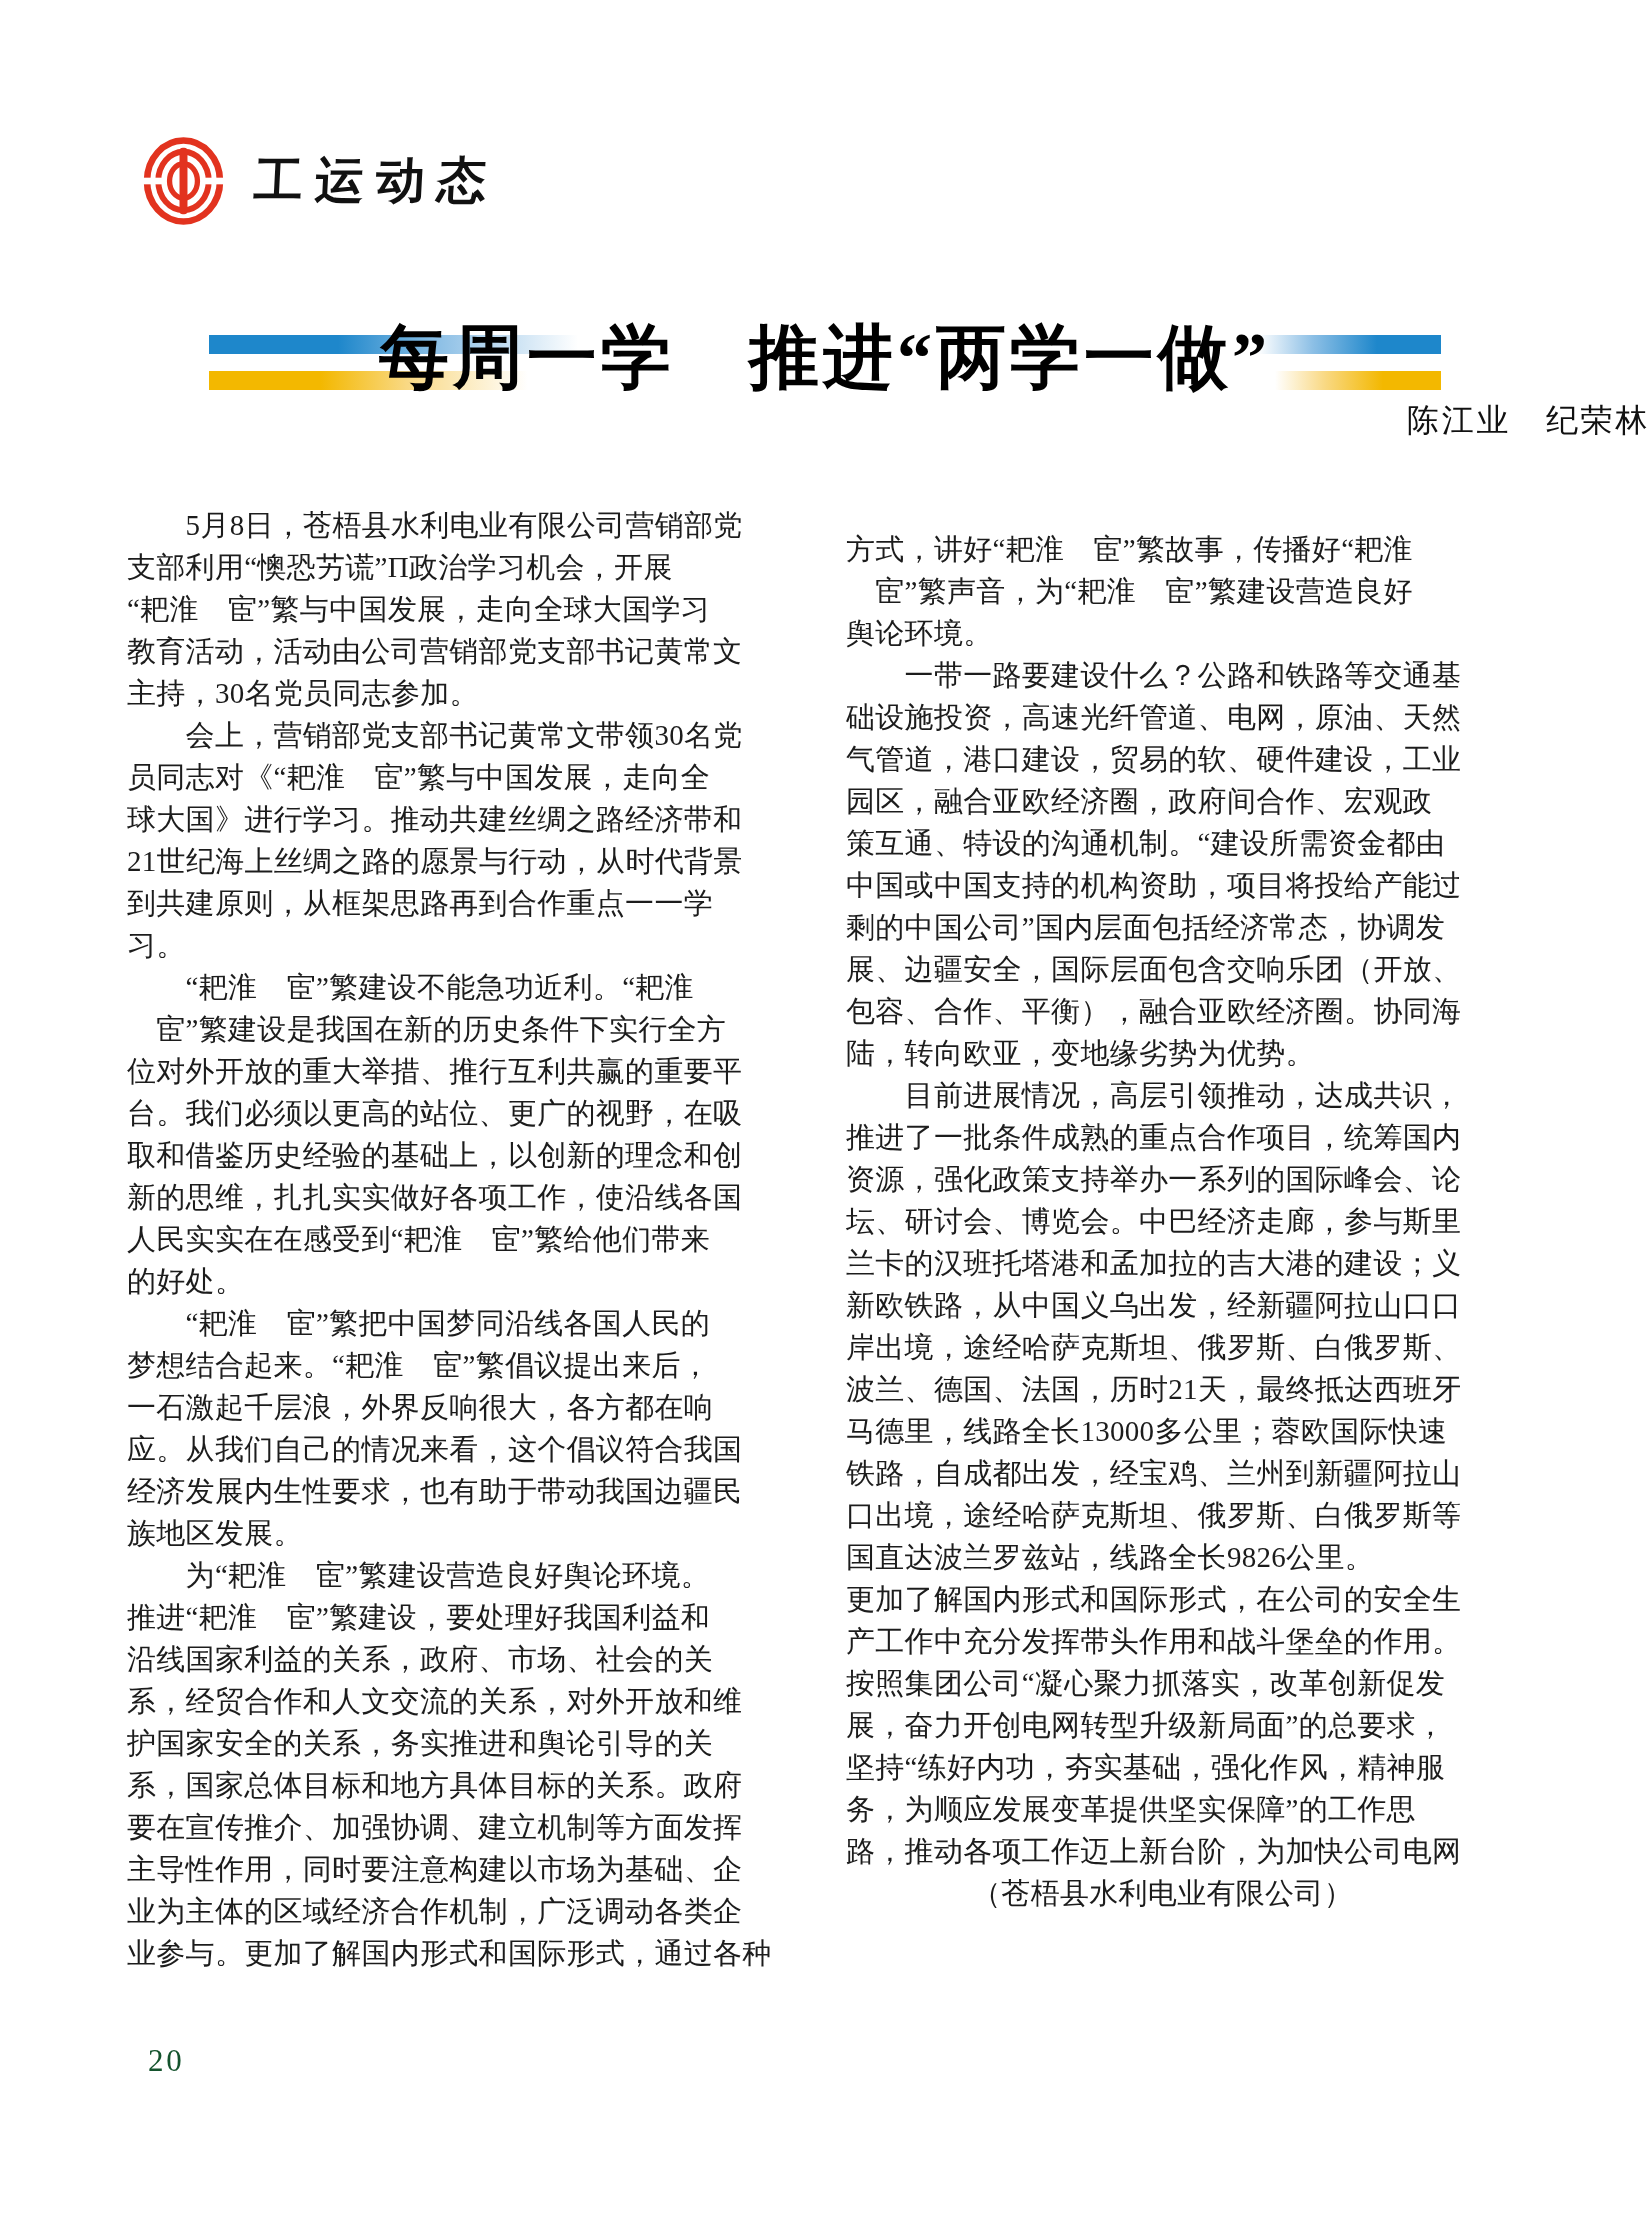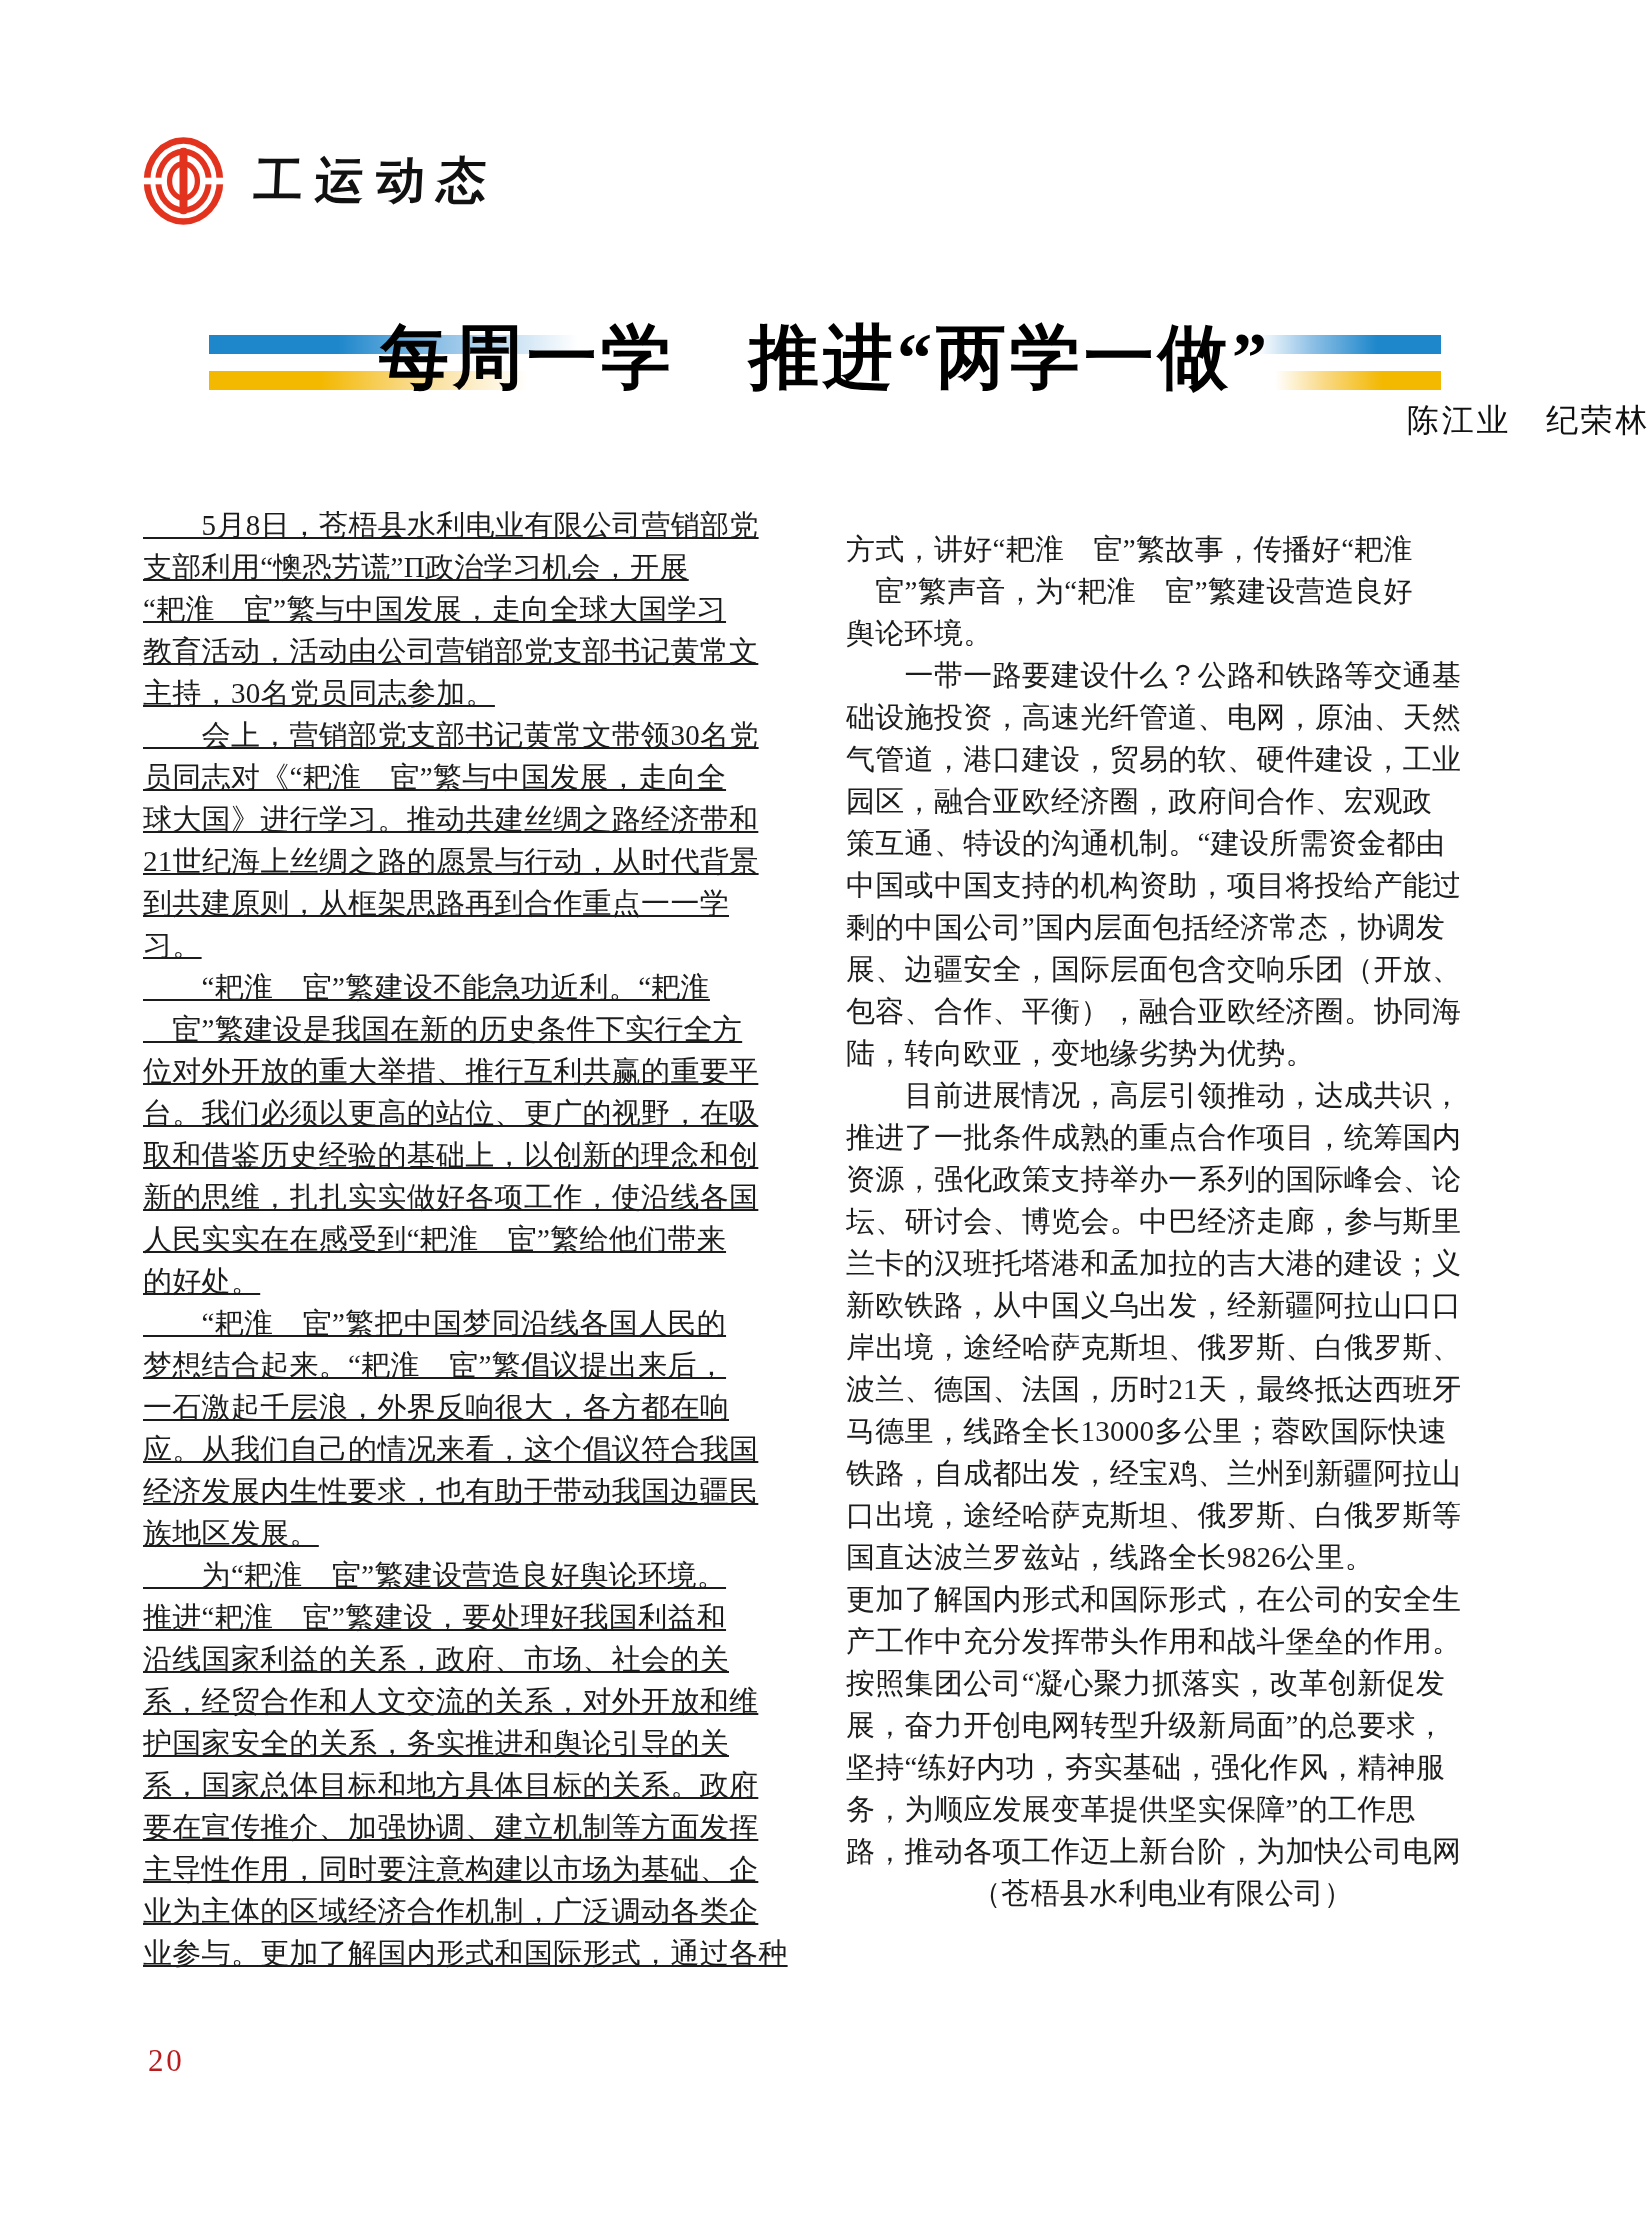--- a/index.html
+++ b/index.html
@@ -34,29 +34,29 @@
     text-align:center;font-size:70px;font-weight:700;
     letter-spacing:4px;color:#000;margin:0;white-space:nowrap;
   }
   
   .byline{
     position:absolute;left:0;top:399px;width:1650px;
     text-align:right;font-size:32px;color:#111;letter-spacing:2.7px;
   }
   
   .column{position:absolute;top:504px;width:633px;}
-  .column-left{left:143px;text-decoration:underline;}
+  .column-left{left:127px;}
   .column-right{left:846px;margin-top:24px;}
   .text-line{
     font-size:29px;line-height:42px;height:42px;
     white-space:nowrap;letter-spacing:0.3px;color:#1c1c1c;
   }
   .text-line.closing{text-align:center;}
   
-  .page-number{position:absolute;left:148px;top:2043px;font-size:31px;color:#b91c1c;letter-spacing:2.7px;}
+  .page-number{position:absolute;left:148px;top:2043px;font-size:31px;color:#14532d;letter-spacing:2.7px;}
 </style>
 </head>
 <body>
 
 <div class="page">
 
   <div class="masthead">
     <span>
       <svg class="logo-svg" viewBox="0 0 122 132">
         <g fill="none" stroke="#e2331f">

